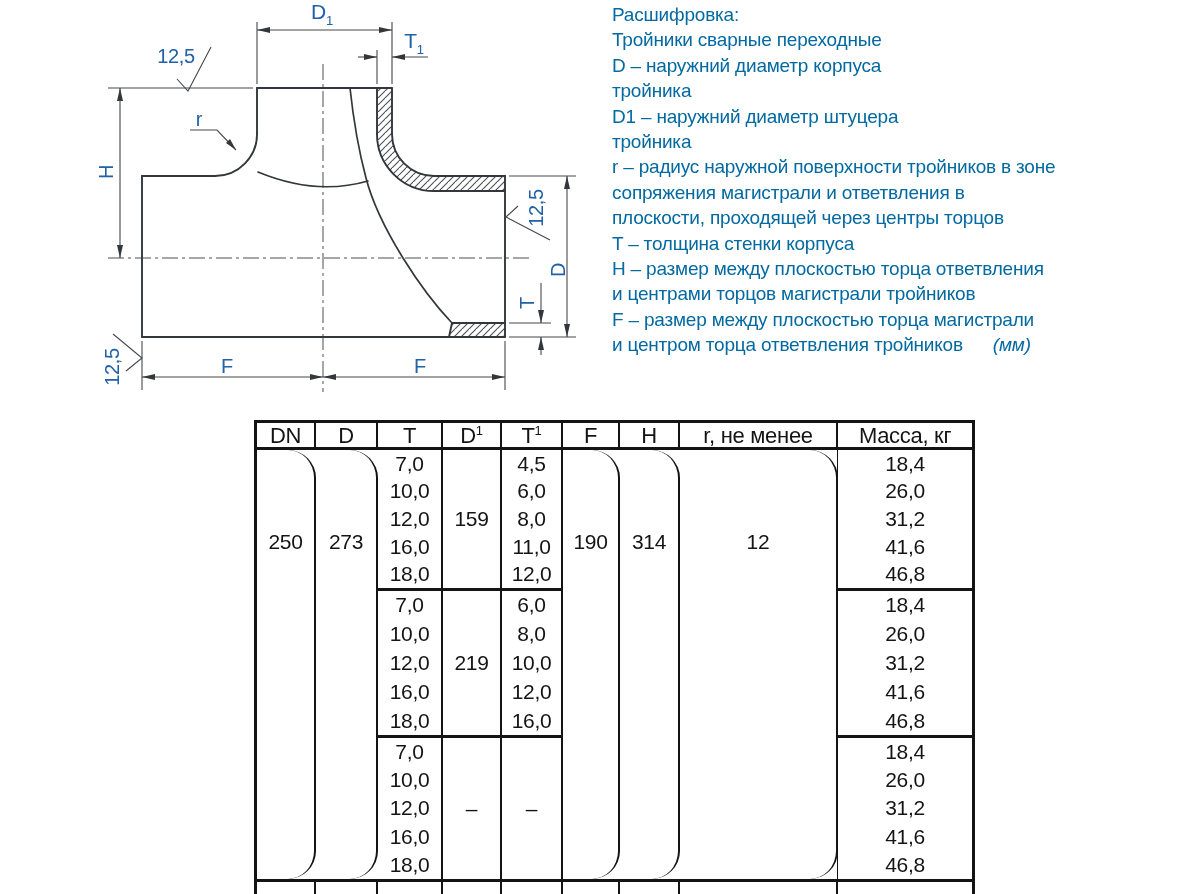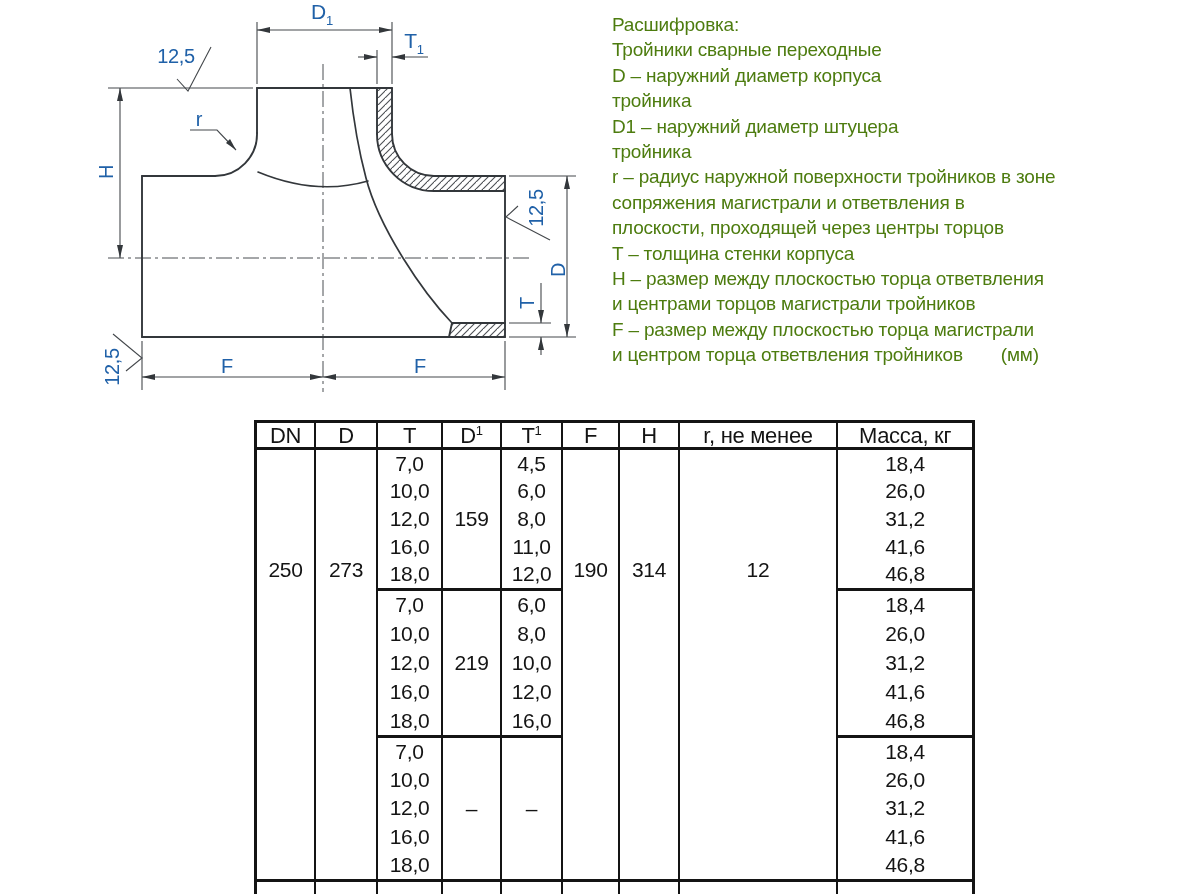--- a/index.html
+++ b/index.html
@@ -6,38 +6,38 @@
   .canvas{position:relative;width:1200px;height:894px;background:#fff;overflow:hidden;
           font-family:"Liberation Sans",sans-serif;color:#141414;}
   
   .drawing{position:absolute;left:0;top:0;width:600px;height:418px;}
   .drawing svg{position:absolute;left:0;top:0;}
   .hlab,.vlab{position:absolute;color:#2061a8;font-size:20px;white-space:nowrap;
               transform:translate(-50%,-50%);letter-spacing:-0.3px;}
   .vlab{transform:translate(-50%,-50%) rotate(-90deg);}
   .hlab sub,.vlab sub{font-size:13px;}
   
-  .legend{position:absolute;left:612px;top:12px;width:586px;font-size:19px;
-          line-height:25.4px;color:#4d7c0f;letter-spacing:-0.2px;}
-  .legend .unit{margin-left:38px;}
+  .legend{position:absolute;left:612px;top:2px;width:586px;font-size:19px;
+          line-height:25.4px;color:#0369a1;letter-spacing:-0.2px;}
+  .legend .unit{margin-left:30px;font-style:italic;}
   
   .dim-table{position:absolute;left:254px;top:420px;width:721px;height:462px;
              border:3px solid #141414;box-sizing:border-box;display:grid;
              grid-template-columns:59px 62px 65px 59px 61px 57px 60px 158px 1fr;
              grid-template-rows:27px 141px 147px 1fr;
              font-size:21px;letter-spacing:-0.3px;}
   .dim-table>div{box-sizing:border-box;}
   .br{border-right:2px solid #141414;}
   .bb{border-bottom:3px solid #141414;}
   .hd{display:flex;align-items:flex-start;justify-content:center;font-size:22px;}
   .hd sub{font-size:13px;}
   .cc{display:flex;align-items:center;justify-content:center;height:100%;}
   .vlist{display:flex;flex-direction:column;justify-content:space-around;
          align-items:center;height:100%;}
-  .spanCell{text-align:center;padding-top:108px;}
+  .spanCell{text-align:center;padding-top:80px;border-radius:28px;}
   .stub{position:absolute;left:254px;top:882px;width:721px;height:12px;
         border-left:3px solid #141414;border-right:3px solid #141414;
         box-sizing:border-box;display:grid;
         grid-template-columns:59px 62px 65px 59px 61px 57px 60px 158px 1fr;}
   .stub>div{box-sizing:border-box;}
 </style>
 </head>
 <body>
 
 <div class="canvas">

